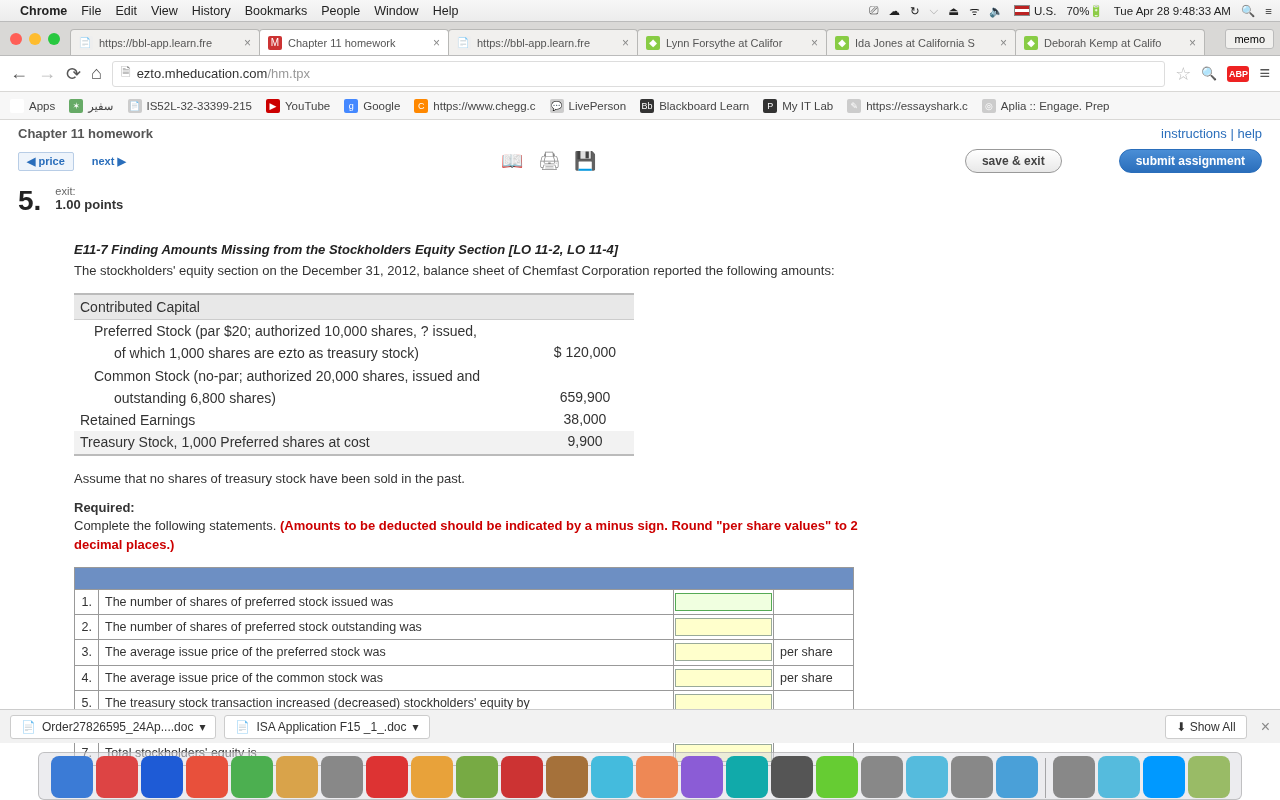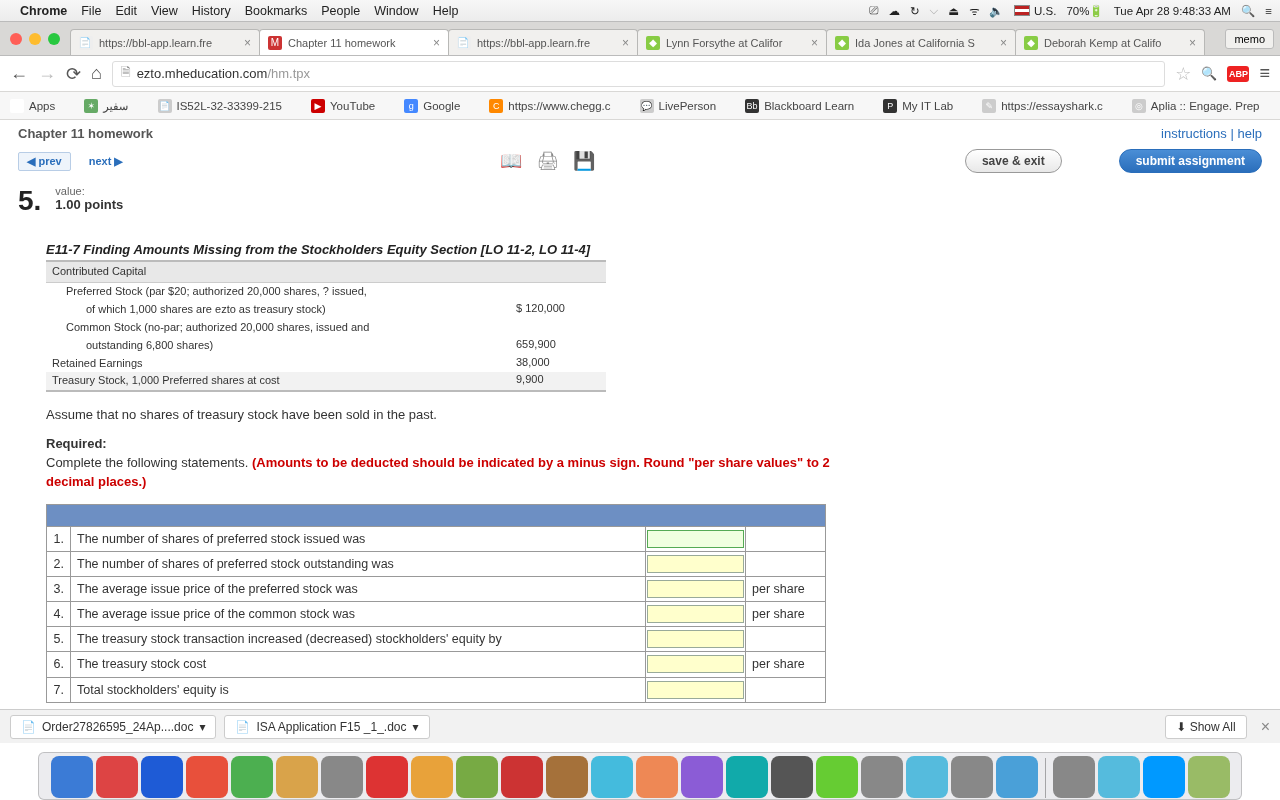--- a/index.html
+++ b/index.html
@@ -28,21 +28,21 @@
 
 
 .toolbar { height:36px; background:#fff; border-bottom:1px solid #d9d8d6; display:flex; align-items:center; padding:0 10px; gap:10px; }
 .tbtn { color:#555; font-size:18px; cursor:pointer; }
 .addr { flex:1; height:26px; border:1px solid #ddd; border-radius:3px; display:flex; align-items:center; padding:0 8px; font-size:13px; color:#333; }
 .addr .lock { color:#888; margin-right:6px; font-size:12px;}
 .addr .faded { color:#999; }
 .abp { width:22px; height:16px; background:#e22; color:#fff; font-size:9px; font-weight:bold; border-radius:3px; display:flex; align-items:center; justify-content:center; }
 
 
-.bmbar { height:28px; background:#f7f7f7; border-bottom:1px solid #d9d8d6; display:flex; align-items:center; padding:0 10px; gap:29px; font-size:11.5px; color:#444; }
+.bmbar { height:28px; background:#f7f7f7; border-bottom:1px solid #d9d8d6; display:flex; align-items:center; padding:0 10px; gap:14px; font-size:11.5px; color:#444; }
 .bmbar .bm { display:flex; align-items:center; gap:5px; cursor:pointer; white-space:nowrap; }
 .bmic { width:14px; height:14px; background:#ccc; border-radius:2px; display:flex; align-items:center; justify-content:center; font-size:9px; color:#fff; }
 
 
 .page { position:relative; height:615px; background:#fff; }
 .hdr { display:flex; justify-content:space-between; padding:6px 18px 4px; font-size:13px; }
 .hdr .title { font-weight:bold; color:#555; }
 .hdr .links { color:#2a6ebb; font-size:13px; }
 .hdr .links span { cursor:pointer; }
 
@@ -53,31 +53,31 @@
 .btn { height:24px; border-radius:12px; padding:0 16px; font-size:12px; font-weight:bold; cursor:pointer; border:1px solid #999; display:flex; align-items:center;}
 .save { background:linear-gradient(#fff,#e8e8e8); color:#444; }
 .submit { background:linear-gradient(#4a8ed6,#2a6ebb); color:#fff; border:1px solid #2a6ebb;margin-left:47px; }
 
 .content { padding:4px 18px; color:#333; }
 .qhdr { display:flex; align-items:flex-start; gap:14px; }
 .qnum { font-size:28px; font-weight:bold; color:#222; }
 .valtxt { font-size:11px; color:#666; }
 .pts { font-size:13px; font-weight:bold; }
 
-.body { margin:24px 0 0 28px; max-width:790px; font-size:13px; line-height:1.45; }
+.body { margin:24px 0 0 56px; max-width:790px; font-size:13px; line-height:1.45; }
 .ptitle { font-style:italic; font-weight:bold; color:#222; }
 .intro { text-align:justify; margin:2px 0 12px; }
 
-.equity { width:560px; font-size:11px; }
+.equity { width:560px; font-size:14px; }
 .equity .hd { background:#e8e8e8; border-top:2px solid #bbb; border-bottom:1px solid #ccc; padding:2px 6px; font-weight:normal;}
 .equity .row { display:flex; justify-content:space-between; }
 .equity .lbl { padding:1px 6px 1px 20px; }
 .equity .lbl.top { padding-left:6px; }
 .equity .sub { padding-left:40px; }
-.equity .amt { width:90px; text-align:left; padding-right:8px; }
+.equity .amt { width:90px; text-align:center; padding-right:8px; }
 .equity .lastrow { border-bottom:2px solid #bbb; background:#f2f2f2;}
 
 .assume { margin:14px 0 10px; }
 .req { font-weight:bold; }
 .redtxt { color:#c00; font-weight:bold; }
 
 .anstbl { margin-top:12px; border:1px solid #999; border-collapse:collapse; width:780px; font-size:12.5px;}
 .anstbl th { background:#6d8fc3; height:22px; border:1px solid #999;}
 .anstbl td { border:1px solid #999; padding:3px 6px; background:#fff; }
 .anstbl td.num { width:24px; text-align:right; }
@@ -237,47 +237,48 @@
   </div>
 
 <div class="page">
   <div class="hdr">
     <div class="title">Chapter 11 homework</div>
     <div class="links">
       <span>instructions</span> | <span>help</span>
     </div>
   </div>
   <div class="navrow">
-    <span class="pn">◀ <span>prev</span></span>
+    <span class="pn">◀ <span>price</span></span>
     <span class="pn" style="background:none;border:none"><span>next</span> ▶</span>
     <div class="mid">
       <span>📖</span>
       <span>🖨</span>
       <span>💾</span>
     </div>
     <div class="btn save">save &amp; exit</div>
     <div class="btn submit">submit assignment</div>
   </div>
 
   <div class="content">
     <div class="qhdr">
       <div class="qnum">5.</div>
       <div>
-        <div class="valtxt">value:</div>
+        <div class="valtxt">exit:</div>
         <div class="pts">1.00 points</div>
       </div>
     </div>
 
     <div class="body">
       <div class="ptitle">E11-7 Finding Amounts Missing from the Stockholders Equity Section [LO 11-2, LO 11-4]</div>
+      <div class="intro">The stockholders' equity section on the December 31, 2012, balance sheet of Chemfast Corporation reported the following amounts:</div>
 
       <div class="equity">
         <div class="hd">Contributed Capital</div>
         <div class="row">
-            <div class="lbl">Preferred Stock (par $20; authorized 20,000 shares, ? issued,</div>
+            <div class="lbl">Preferred Stock (par $20; authorized 10,000 shares, ? issued,</div>
           </div>
         <div class="row">
             <div class="lbl sub">of which 1,000 shares are ezto as treasury stock)</div>
             <div class="amt">$ 120,000</div>
           </div>
         <div class="row">
             <div class="lbl">Common Stock (no-par; authorized 20,000 shares, issued and</div>
           </div>
         <div class="row">
             <div class="lbl sub">outstanding 6,800 shares)</div>

